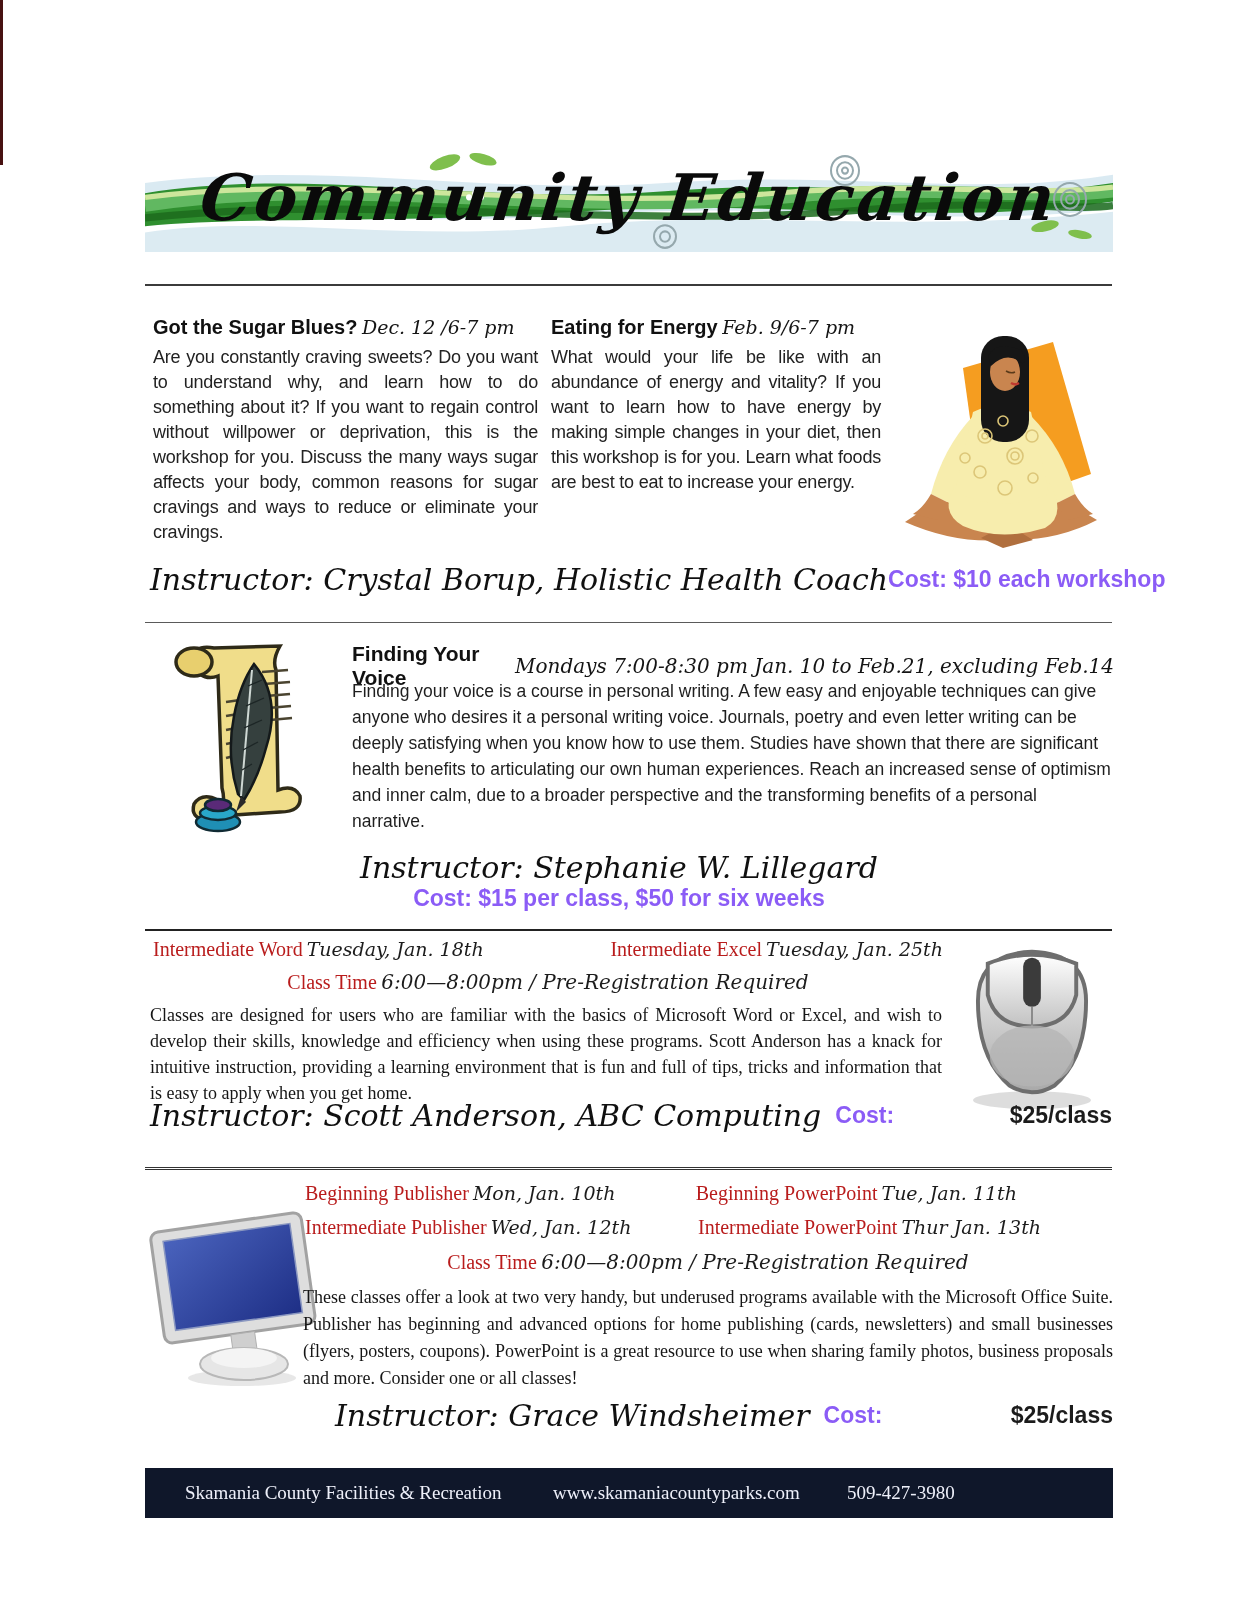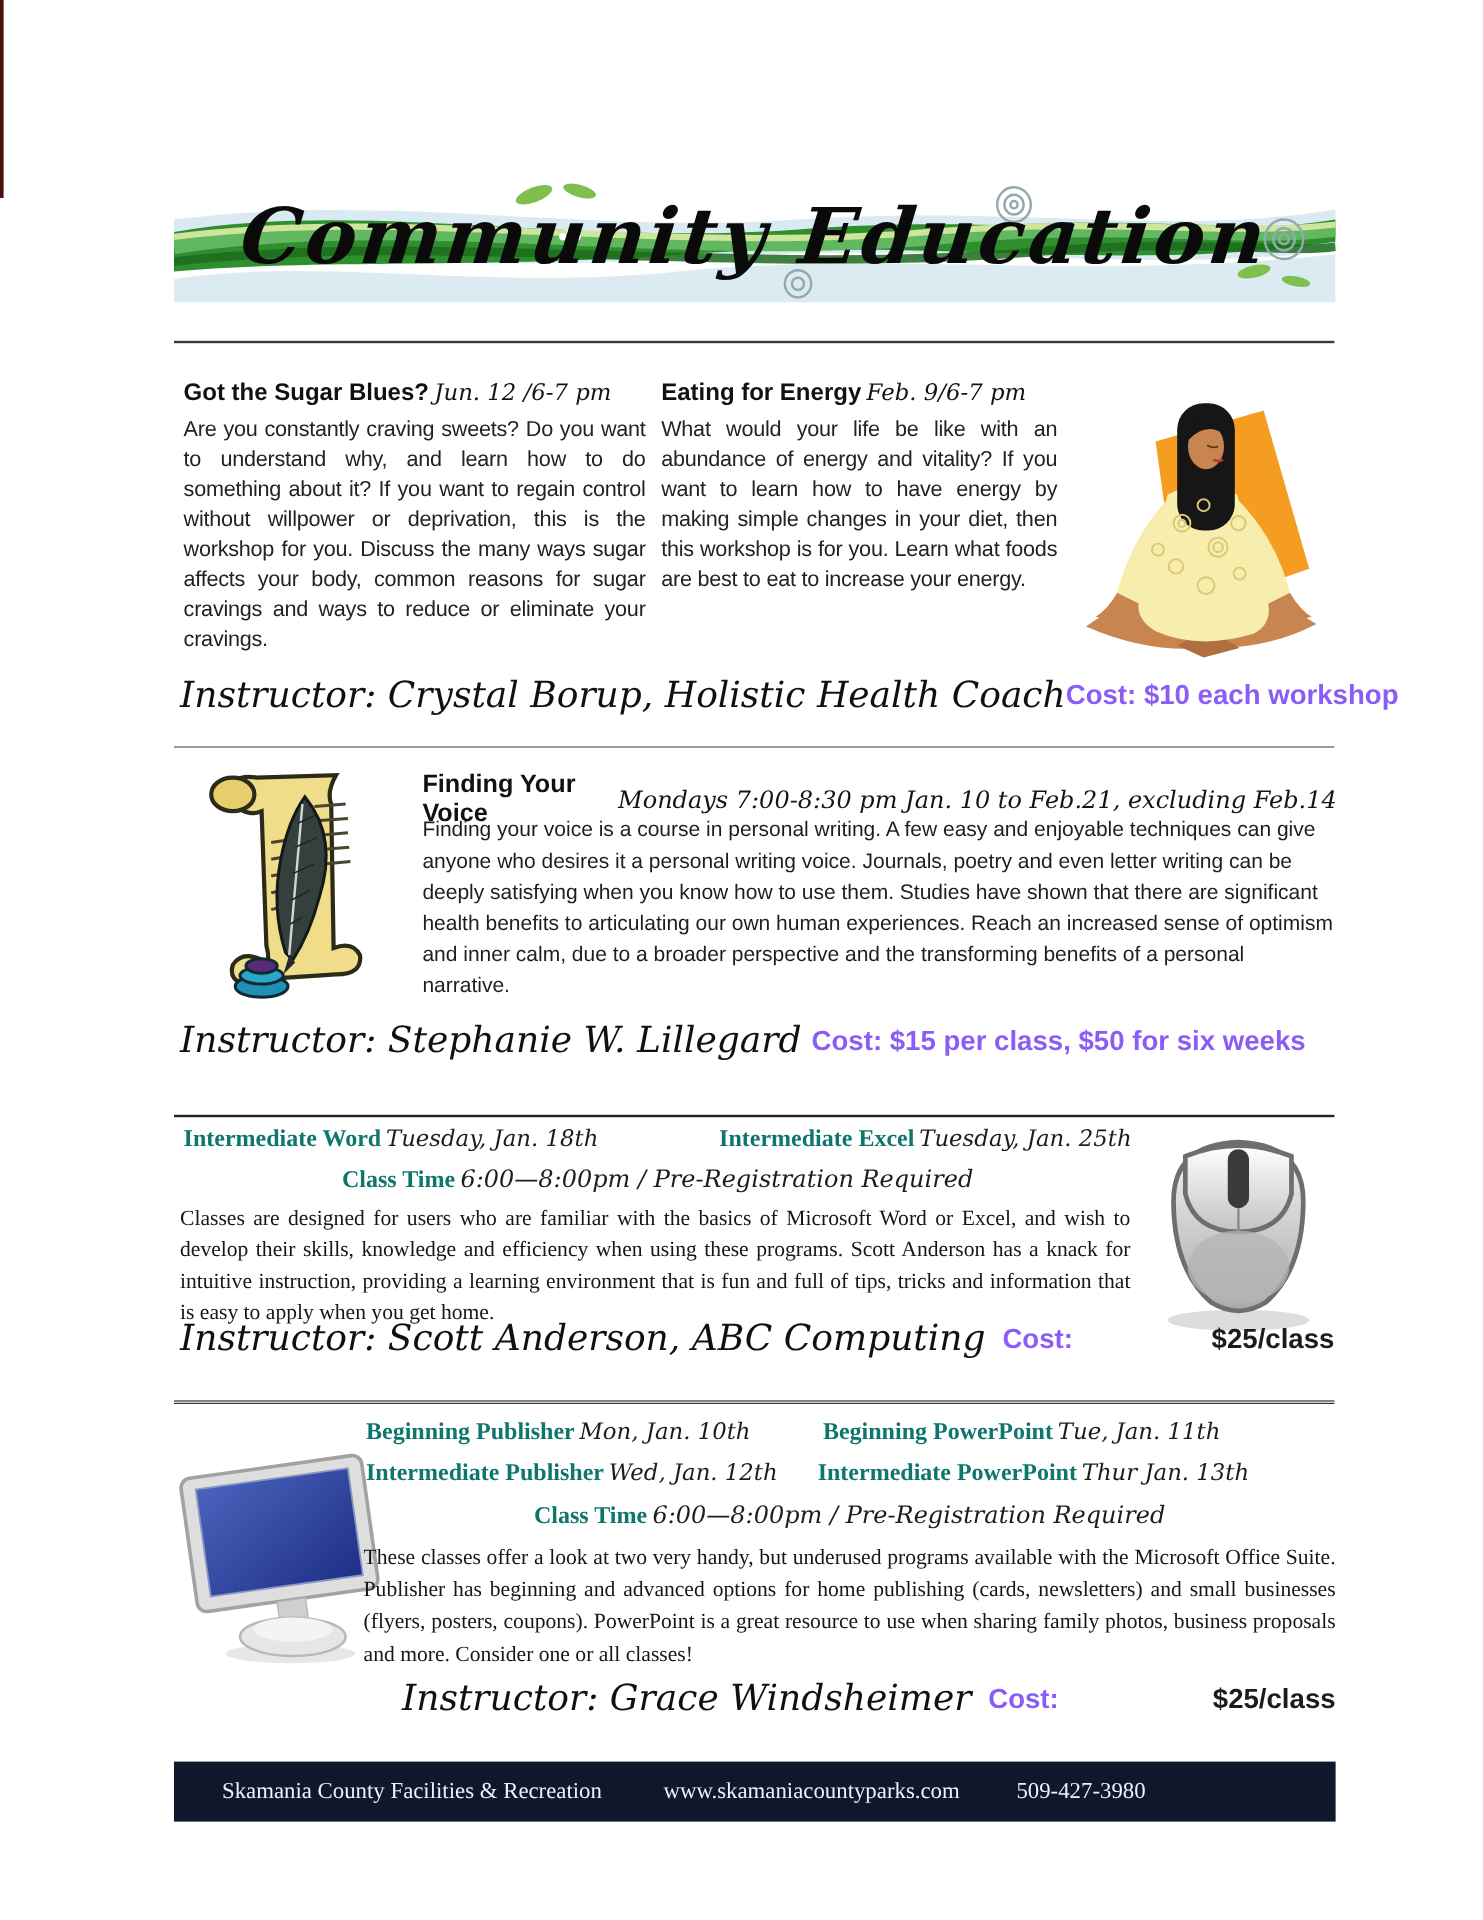--- a/index.html
+++ b/index.html
@@ -38,25 +38,25 @@
   .inst-script { font-family:"DejaVu Serif", serif; font-style:italic; font-size:30px; color:#101010; white-space:nowrap; }
   .inst-cost { font-size:23px; font-weight:bold; color:#8b5cf6; white-space:nowrap; }
   .inst1 { left:150px; top:562px; width:962px; justify-content:space-between; }
 
   
   .scroll-img { left:160px; top:636px; width:160px; height:200px; }
   .sec2-head { left:352px; top:642px; width:762px; display:flex; align-items:center; gap:20px; }
   .sec2-head .head-sans { font-size:21px; }
   .sec2-head .head-script { font-size:20px; white-space:nowrap; }
   .sec2-body { left:352px; top:678px; width:762px; font-size:17.5px; line-height:26px; color:#1e1e1e; }
-  .inst2 { left:150px; top:850px; width:938px; justify-content:space-between; }
+  .inst2 { left:150px; top:850px; width:938px; justify-content:space-between;flex-direction:column; }
 
   
   .serif { font-family:"Liberation Serif", serif; }
-  .head-serif { font-family:"Liberation Serif", serif; font-size:20px; font-weight:bold; color:#0f766e; }
+  .head-serif { font-family:"Liberation Serif", serif; font-size:20px; font-weight:normal; color:#b91c1c; }
   .date-script { font-family:"DejaVu Serif", serif; font-style:italic; font-size:19px; }
   .sec3-heads { left:153px; top:938px; width:790px; display:flex; justify-content:space-between; }
   .course-pair { white-space:nowrap; }
   .classtime3 { left:153px; top:970px; width:790px; text-align:center; white-space:nowrap; }
   .sec3-body { left:150px; top:1002px; width:792px; font-size:18px; line-height:26px; text-align:justify; color:#161616; }
   .mouse { left:958px; top:940px; width:148px; height:172px; }
   .inst3 { left:150px; top:1098px; width:962px; }
   .inst3 .inst-cost { margin-left:14px; }
   .price { margin-left:auto; font-size:23px; font-weight:bold; }
 
@@ -119,21 +119,21 @@
       </g>
       <circle cx="330" cy="44" r="2" fill="#f2d24a"></circle>
     </svg>
   </div>
   <div class="abs page-title">Community Education</div>
   <div class="abs rule" style="top:284px;"></div>
 
   <div class="abs sec1-col1">
     <div>
       <span class="head-sans">Got the Sugar Blues?</span>
-      <span class="script head-script">Jun. 12 /6-7 pm</span>
+      <span class="script head-script">Dec. 12 /6-7 pm</span>
     </div>
     <div class="col-body">Are you constantly craving sweets? Do you want to understand why, and learn how to do something about it? If you want to regain control without willpower or deprivation, this is the workshop for you. Discuss the many ways sugar affects your body, common reasons for sugar cravings and ways to reduce or eliminate your cravings.</div>
   </div>
   <div class="abs sec1-col2">
     <div>
       <span class="head-sans">Eating for Energy</span>
       <span class="script head-script">Feb. 9/6-7 pm</span>
     </div>
     <div class="col-body">What would your life be like with an abundance of energy and vitality? If you want to learn how to have energy by making simple changes in your diet, then this workshop is for you. Learn what foods are best to eat to increase your energy.</div>
   </div>

